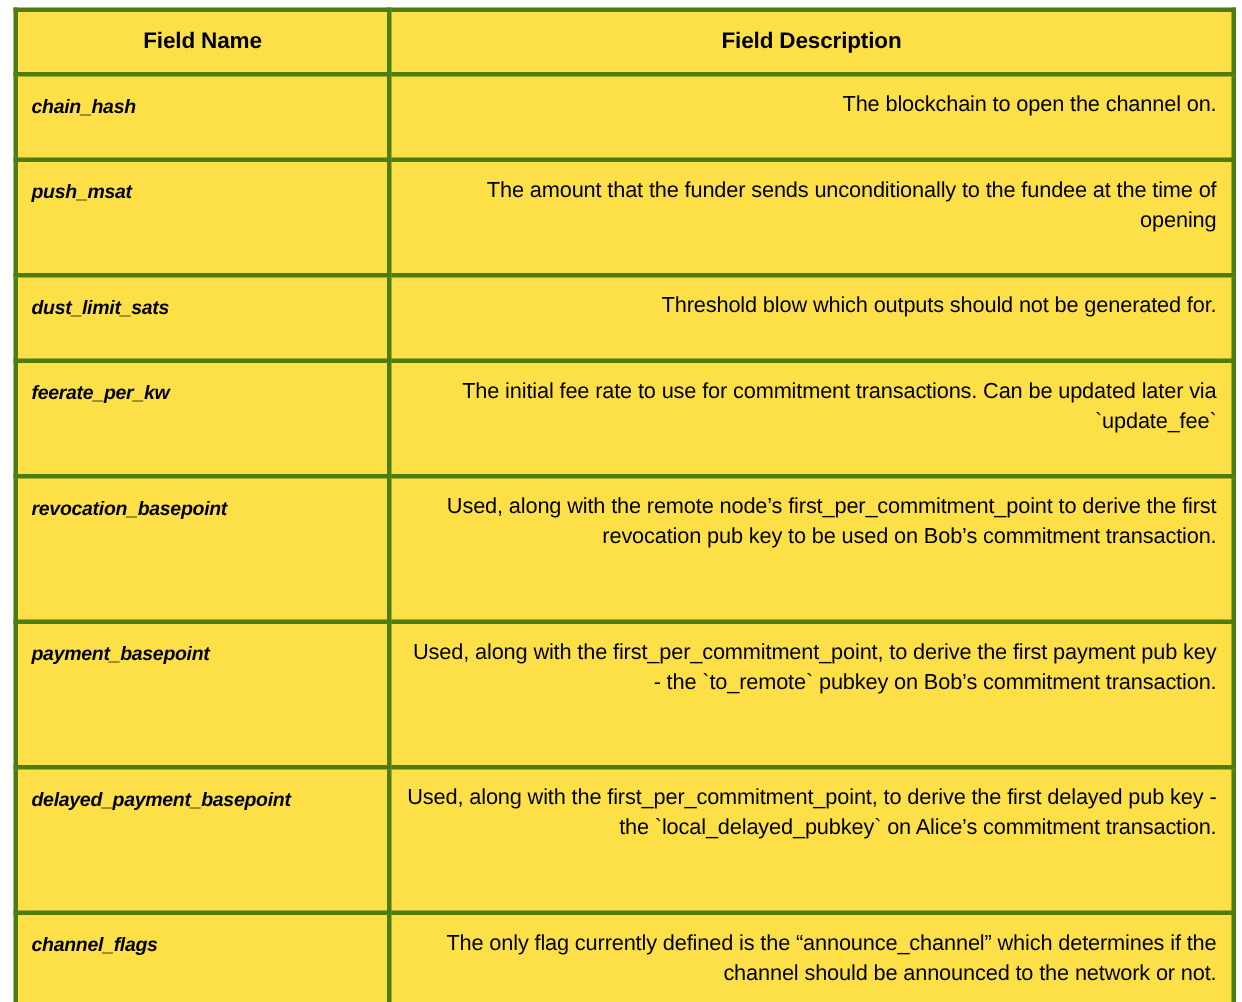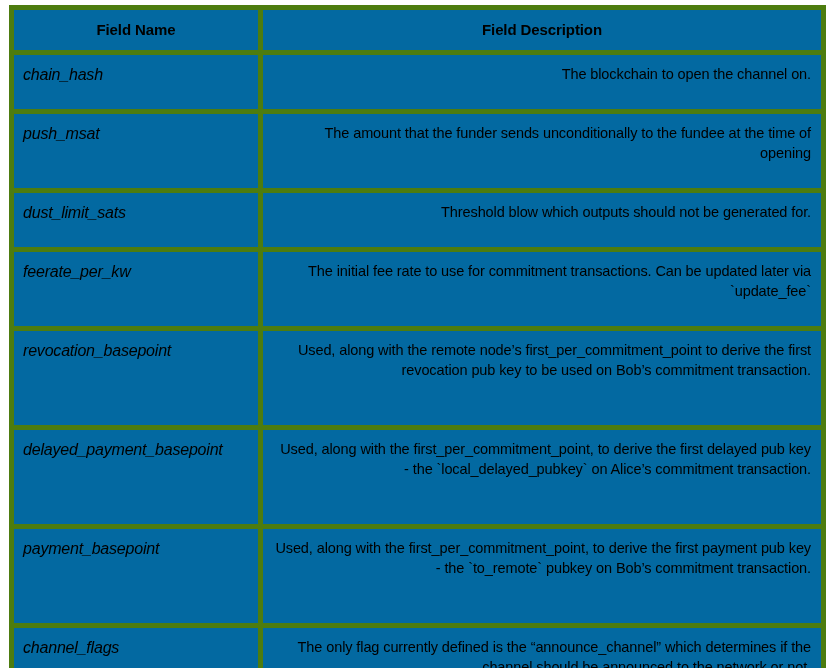--- a/index.html
+++ b/index.html
@@ -31,39 +31,39 @@
     border-collapse: collapse;
     table-layout: fixed;
     width: 812px;
     background: #ffffff;
   }
   table.field-table col.col-name { width: 249px; }
   table.field-table col.col-desc { width: 563px; }
 
   table.field-table th,
   table.field-table td {
-    border: 5px solid #4d7c0f;
+    border: 3px solid #4d7c0f;
     vertical-align: top;
-    background: #0369a1;
+    background: #fde047;
   }
   
   table.field-table thead th {
     text-align: center;
     font-weight: bold;
     font-style: normal;
     font-size: 15px;
     line-height: 19px;
     padding: 10px 8px 11px 8px;
     letter-spacing: -0.1px;
   }
   
   td.cell-name {
-    font-weight: normal;
+    font-weight: bold;
     font-style: italic;
-    font-size: 16px;
+    font-size: 13px;
     line-height: 19px;
     padding: 10px 8px 24px 9px;
     letter-spacing: -0.2px;
     white-space: nowrap;
   }
   
   td.cell-desc {
     font-weight: normal;
     font-style: normal;
     font-size: 14.5px;
@@ -107,26 +107,26 @@
           </tr>
           <tr class="row-h2">
             <td class="cell-name">feerate_per_kw</td>
             <td class="cell-desc">The initial fee rate to use for commitment transactions. Can be updated later via `update_fee`</td>
           </tr>
           <tr class="row-h3">
             <td class="cell-name">revocation_basepoint</td>
             <td class="cell-desc">Used, along with the remote node’s first_per_commitment_point to derive the first revocation pub key to be used on Bob’s commitment transaction.</td>
           </tr>
           <tr class="row-h3">
+            <td class="cell-name">payment_basepoint</td>
+            <td class="cell-desc">Used, along with the first_per_commitment_point, to derive the first payment pub key - the `to_remote` pubkey on Bob’s commitment transaction.</td>
+          </tr>
+          <tr class="row-h3">
             <td class="cell-name">delayed_payment_basepoint</td>
             <td class="cell-desc">Used, along with the first_per_commitment_point, to derive the first delayed pub key - the `local_delayed_pubkey` on Alice’s commitment transaction.</td>
-          </tr>
-          <tr class="row-h3">
-            <td class="cell-name">payment_basepoint</td>
-            <td class="cell-desc">Used, along with the first_per_commitment_point, to derive the first payment pub key - the `to_remote` pubkey on Bob’s commitment transaction.</td>
           </tr>
           <tr class="row-h2">
             <td class="cell-name">channel_flags</td>
             <td class="cell-desc">The only flag currently defined is the “announce_channel” which determines if the channel should be announced to the network or not.</td>
           </tr>
         </tbody>
     </table>
   </div>
 </div>
 

